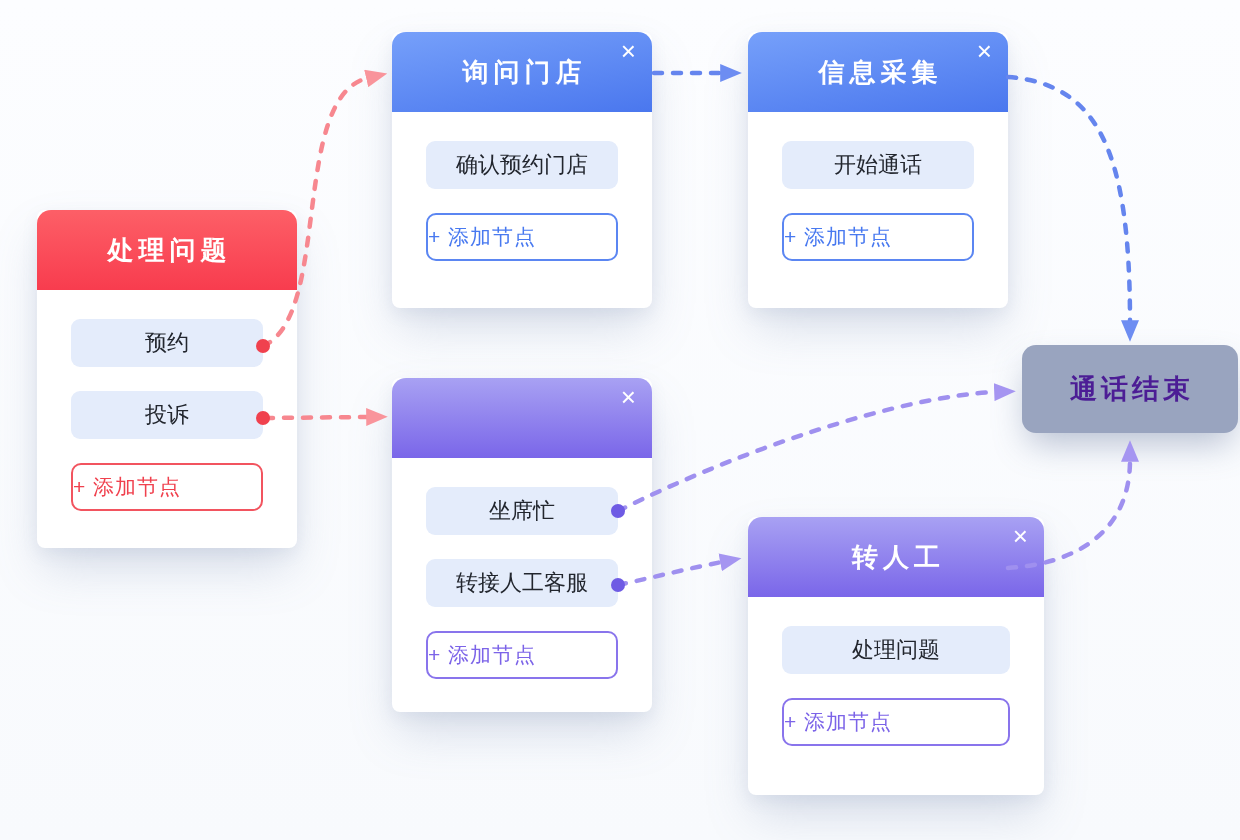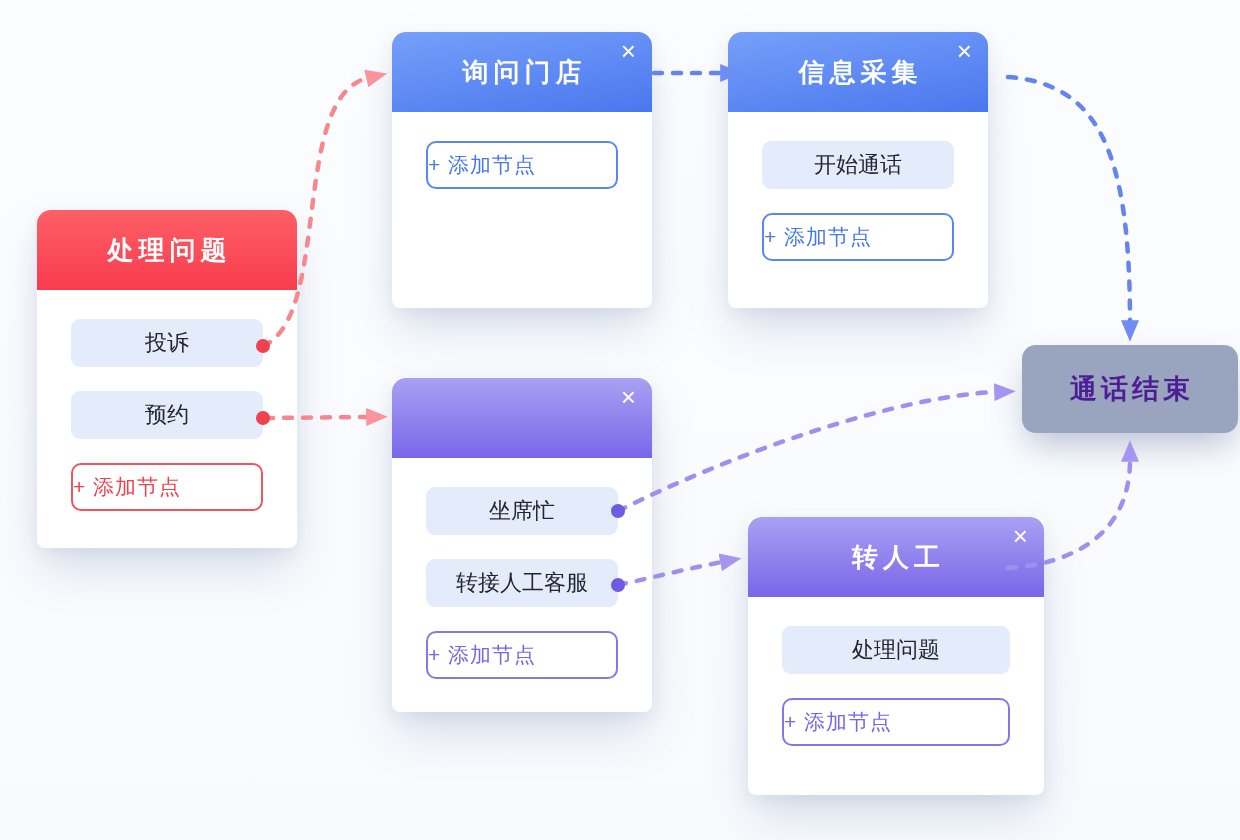--- a/index.html
+++ b/index.html
@@ -107,37 +107,38 @@
     <circle class="dot-red" cx="263" cy="418" r="7"></circle>
     <circle class="dot-purple" cx="618" cy="511" r="7"></circle>
     <circle class="dot-purple" cx="618" cy="585" r="7"></circle>
   </svg>
 
   <div class="node theme-red" style="left:37px;top:210px;width:260px;height:338px">
     <div class="hd">
       <span class="title">处理问题</span>
     </div>
     <div class="bd">
+      <div class="pill">预约</div>
       <div class="pill">投诉</div>
-      <div class="pill">预约</div>
       <button class="add">+ 添加节点</button>
     </div>
   </div>
 
   <div class="node theme-blue" style="left:392px;top:32px;width:260px;height:276px">
     <div class="hd">
       <span class="title">询问门店</span>
       <span class="close">×</span>
     </div>
     <div class="bd">
+      <div class="pill">确认预约门店</div>
       <button class="add">+ 添加节点</button>
     </div>
   </div>
 
-  <div class="node theme-blue" style="left:728px;top:32px;width:260px;height:276px">
+  <div class="node theme-blue" style="left:748px;top:32px;width:260px;height:276px">
     <div class="hd">
       <span class="title">信息采集</span>
       <span class="close">×</span>
     </div>
     <div class="bd">
       <div class="pill">开始通话</div>
       <button class="add">+ 添加节点</button>
     </div>
   </div>
 

